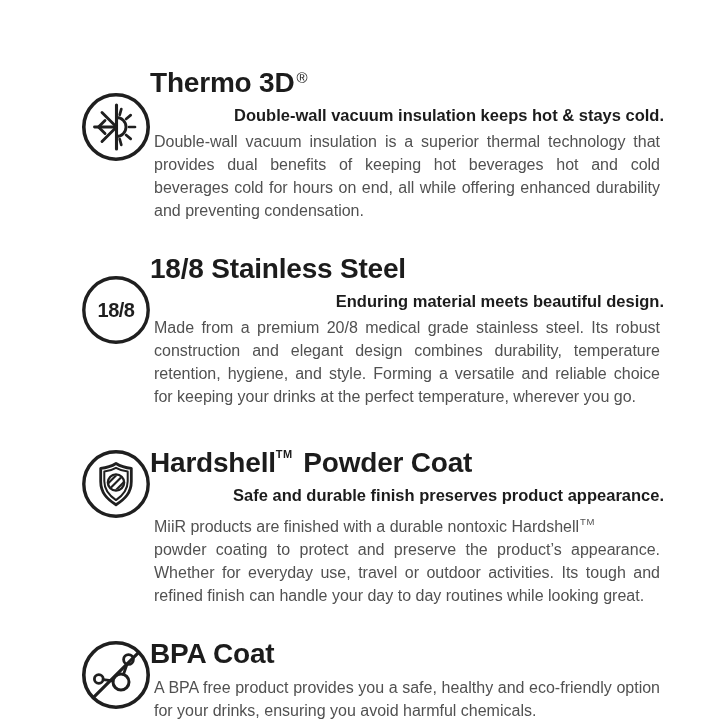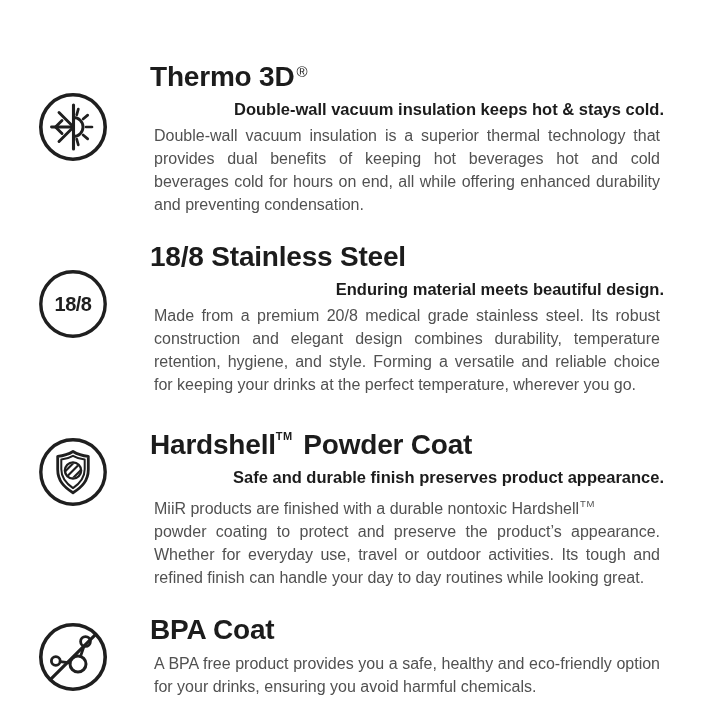--- a/index.html
+++ b/index.html
@@ -18,39 +18,39 @@
   }
   .feature {
     display: flex;
     align-items: flex-start;
     margin-bottom: 20px;
   }
   .icon-col {
     flex: 0 0 150px;
     width: 150px;
     box-sizing: border-box;
-    padding-left: 37px;
+    padding-left: 80px;
   }
   .feature.f1 .icon-col { padding-top: 36px; }
   .feature.f2 .icon-col { padding-top: 28px; }
   .feature.f3 .icon-col { padding-top: 16px; }
   .feature.f4 .icon-col { padding-top: 8px; }
   .feature-icon {
     display: block;
     width: 72px;
     height: 72px;
     color: var(--icon, #1f1f1f);
   }
   .text-col {
     flex: 1 1 auto;
     box-sizing: border-box;
     padding-right: 62px;
   }
   .title {
-    margin: 0 0 6px 0;
+    margin: 6px 0 6px 0;
     font-size: 28px;
     line-height: 33px;
     font-weight: 700;
     letter-spacing: -0.2px;
     color: var(--ink, #1c1c1c);
   }
   .subtitle {
     margin: 0 0 4px 0;
     font-size: 16.5px;
     line-height: 21px;

